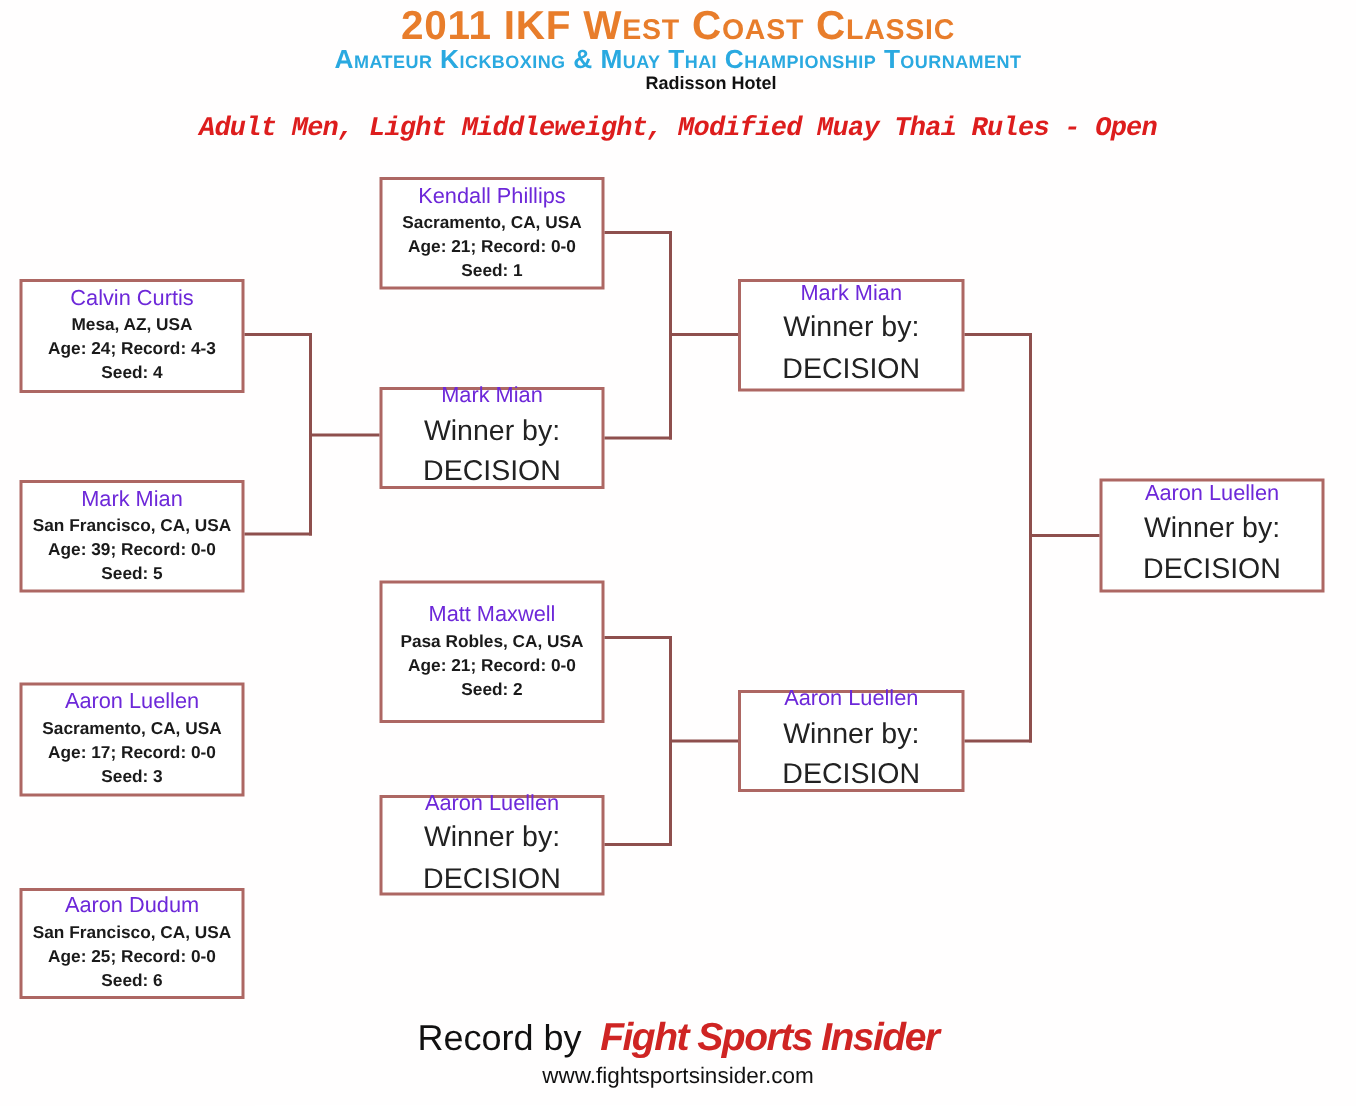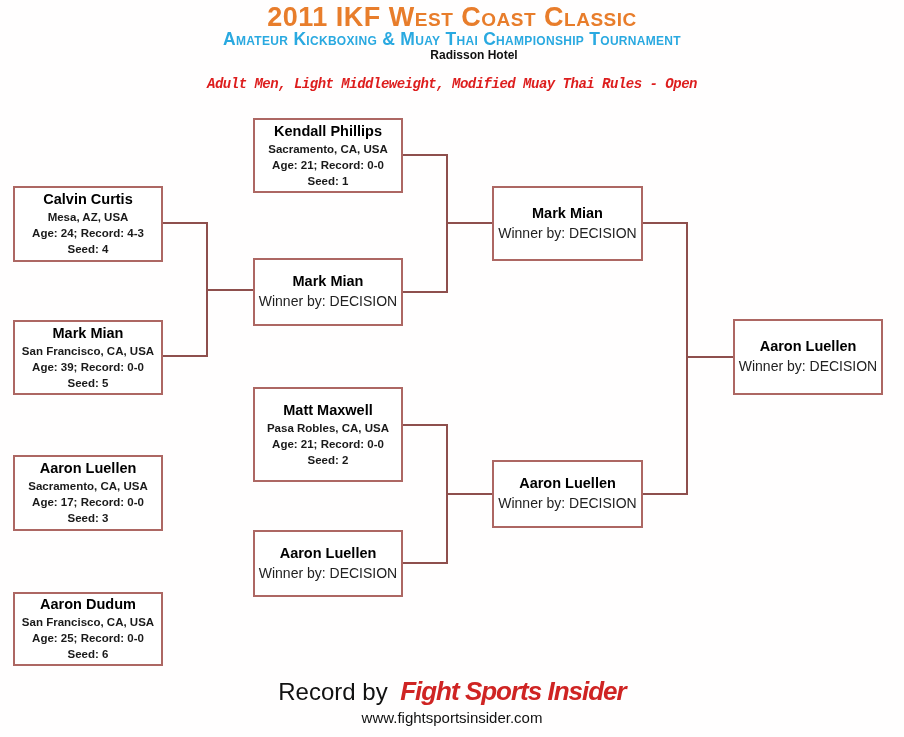--- a/index.html
+++ b/index.html
@@ -13,32 +13,32 @@
     top:2px; font-size:27px; font-weight:bold; color:#e87d2b;
     font-variant:small-caps; letter-spacing:0.5px;
   }
   .subtitle {
     top:29px; font-size:17.5px; font-weight:bold; color:#2aa9e0;
     font-variant:small-caps; letter-spacing:0.3px;
   }
   .venue { top:48px; font-size:12px; font-weight:bold; color:#111;padding-left:44px; }
   .locdate { top:61px; font-size:12px; font-weight:bold; color:#111; }
   .division {
-    top:76px; font-size:14px; font-weight:bold; font-style:italic;
+    top:76px; font-size:18px; font-weight:bold; font-style:italic;
     font-family:"Liberation Mono", monospace; color:#dd1d1d; letter-spacing:-0.5px;
   }
   
   .box {
     position:absolute; background:#fff; border:2px solid #ad6763;
     box-sizing:border-box; display:flex; flex-direction:column;
     align-items:center; justify-content:center; text-align:center;
   }
-  .box .name   { display:block; font-weight:bold; font-size:14.5px; line-height:1.3; color:#000000; }
+  .box .name   { display:block; font-weight:normal; font-size:14.5px; line-height:1.3; color:#6d28d9; }
   .box .detail { display:block; font-weight:bold; font-size:11.5px; line-height:1.4; color:#1a1a1a; }
-  .box .result { display:block; font-size:14px; line-height:1.45; color:#222; }
+  .box .result { display:block; font-size:19px; line-height:1.45; color:#222; }
   
   .line { position:absolute; background:#8e4f4d; }
   
   .footer { position:absolute; left:0; right:0; top:676px; text-align:center; color:#111; }
   .createdby { font-size:24px; }
   .logo {
     font-size:26px; font-weight:bold; font-style:italic; color:#cf2423;
     letter-spacing:-1px; padding-left:8px;
   }
   .website { font-size:15px; margin-top:2px; }

